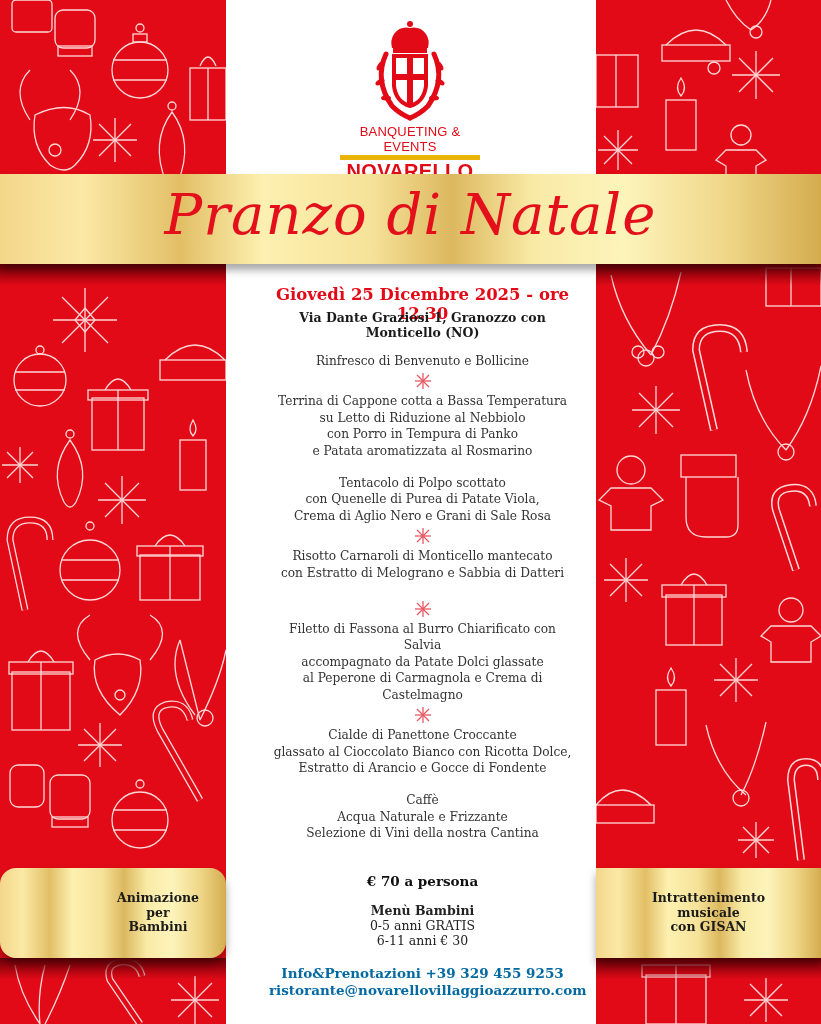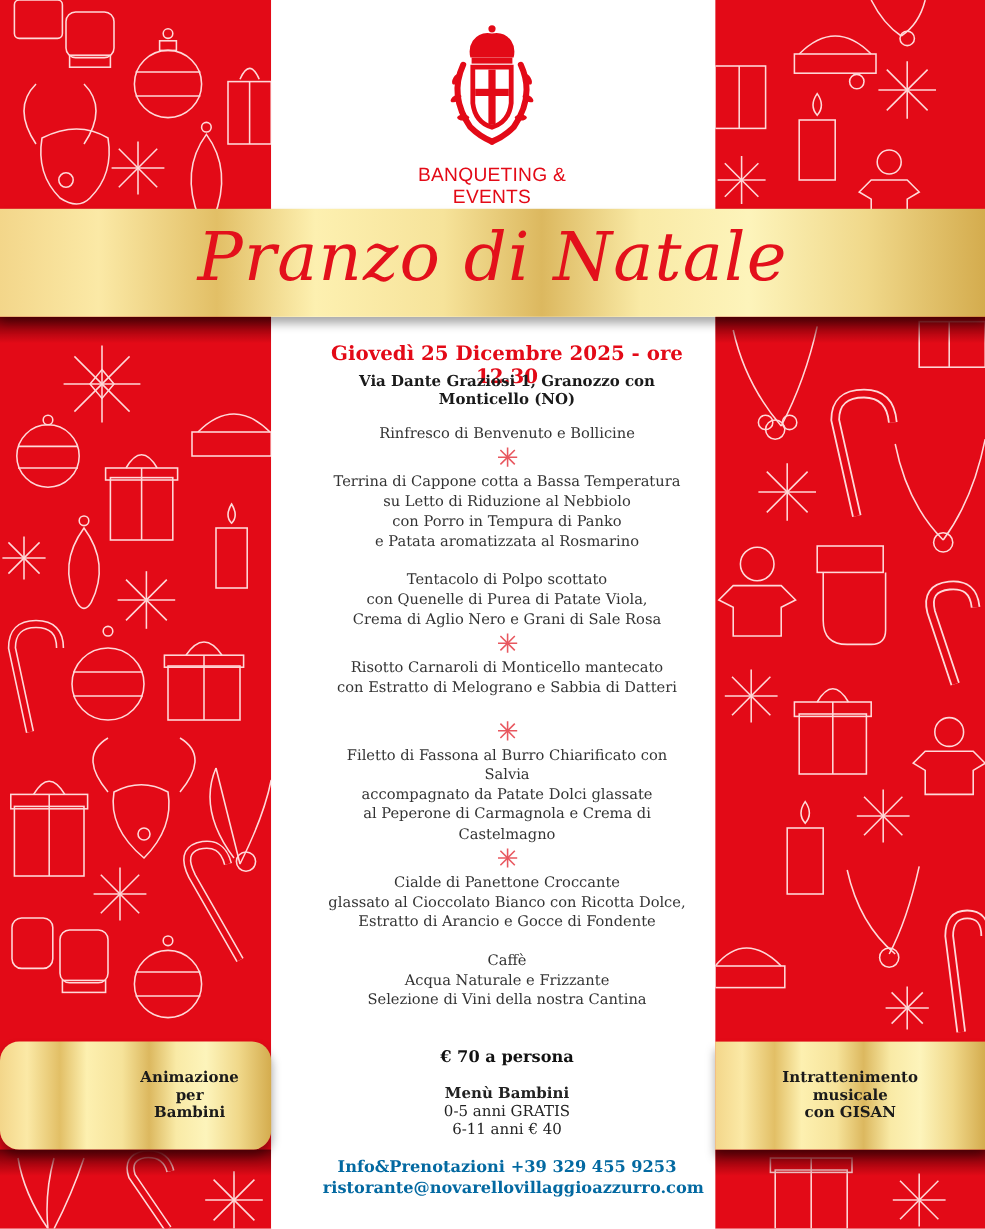--- a/index.html
+++ b/index.html
@@ -9,21 +9,21 @@
   .red-col { position: absolute; top: 0; height: 1024px; background: #e30a17; overflow: hidden; }
   .red-col.left { left: 0; width: 226px; }
   .red-col.right { left: 596px; width: 225px; }
   .red-col svg { position: absolute; left: 0; top: 0; }
   .red-col .shade { position: absolute; left: 0; right: 0; height: 22px; background: linear-gradient(#6e0008, rgba(227,10,23,0)); }
 
   .center { position: absolute; left: 226px; top: 0; width: 370px; height: 1024px; background: #ffffff; }
 
   .logo { position: absolute; left: 340px; top: 20px; width: 140px; height: 142px; text-align: center; }
   .logo svg { display: block; margin: 0 auto; }
-  .logo .tagline { font-family: "Liberation Sans", sans-serif; color: #e30a17; font-size: 16px; letter-spacing: 0.2px; margin-top: 16px; border-bottom: 1px solid #eab308; display: inline-block; padding-bottom: 1px; }
+  .logo .tagline { font-family: "Liberation Sans", sans-serif; color: #e30a17; font-size: 13px; letter-spacing: 0.2px; margin-top: 2px; border-bottom: 5px solid #eab308; display: inline-block; padding-bottom: 1px; }
   .logo .brand { font-family: "Liberation Sans", sans-serif; font-weight: bold; color: #e30a17; font-size: 20px; line-height: 22px; letter-spacing: 0.3px; }
 
   .gold { background: linear-gradient(90deg, #f3d68a 0%, #fbe9a6 10%, #e2bf66 22%, #fdf0b0 32%, #f6e39a 45%, #dcb85f 55%, #f9eaa6 65%, #fdf4bb 76%, #f0d88a 88%, #d4ac4e 100%); }
   .banner { position: absolute; left: 0; top: 174px; width: 821px; height: 90px; box-shadow: 0 6px 8px rgba(0,0,0,0.35); }
   .banner .title { position: absolute; left: 0; right: 0; top: 8px; text-align: center; font-family: "DejaVu Serif", serif; font-style: italic; color: #e3101b; font-size: 56px; letter-spacing: 1px; }
 
   .content { position: absolute; left: 226px; width: 350px; text-align: center; padding-left: 43px; }
   .date-line { top: 285px; color: #e30a17; font-weight: bold; font-size: 16.5px; }
   .address-line { top: 310px; color: #1a1a1a; font-weight: bold; font-size: 12.5px; }
   .menu { top: 353px; color: #333; font-size: 12.2px; line-height: 16.4px; }
@@ -481,21 +481,21 @@
     <div>Acqua Naturale e Frizzante</div>
     <div>Selezione di Vini della nostra Cantina</div>
   </div>
 </div>
 
 <div class="content price">€ 70 a persona</div>
 
 <div class="content kids">
   <div class="k-title">Menù Bambini</div>
   <div>0-5 anni GRATIS</div>
-  <div>6-11 anni € 40</div>
+  <div>6-11 anni € 30</div>
 </div>
 
 <div class="content contact">
   <div>Info&amp;Prenotazioni +39 329 455 9253</div>
   <div>ristorante@novarellovillaggioazzurro.com</div>
 </div>
 
 <div class="side-box left gold">
   <div class="txt">
     <div>Animazione</div>

